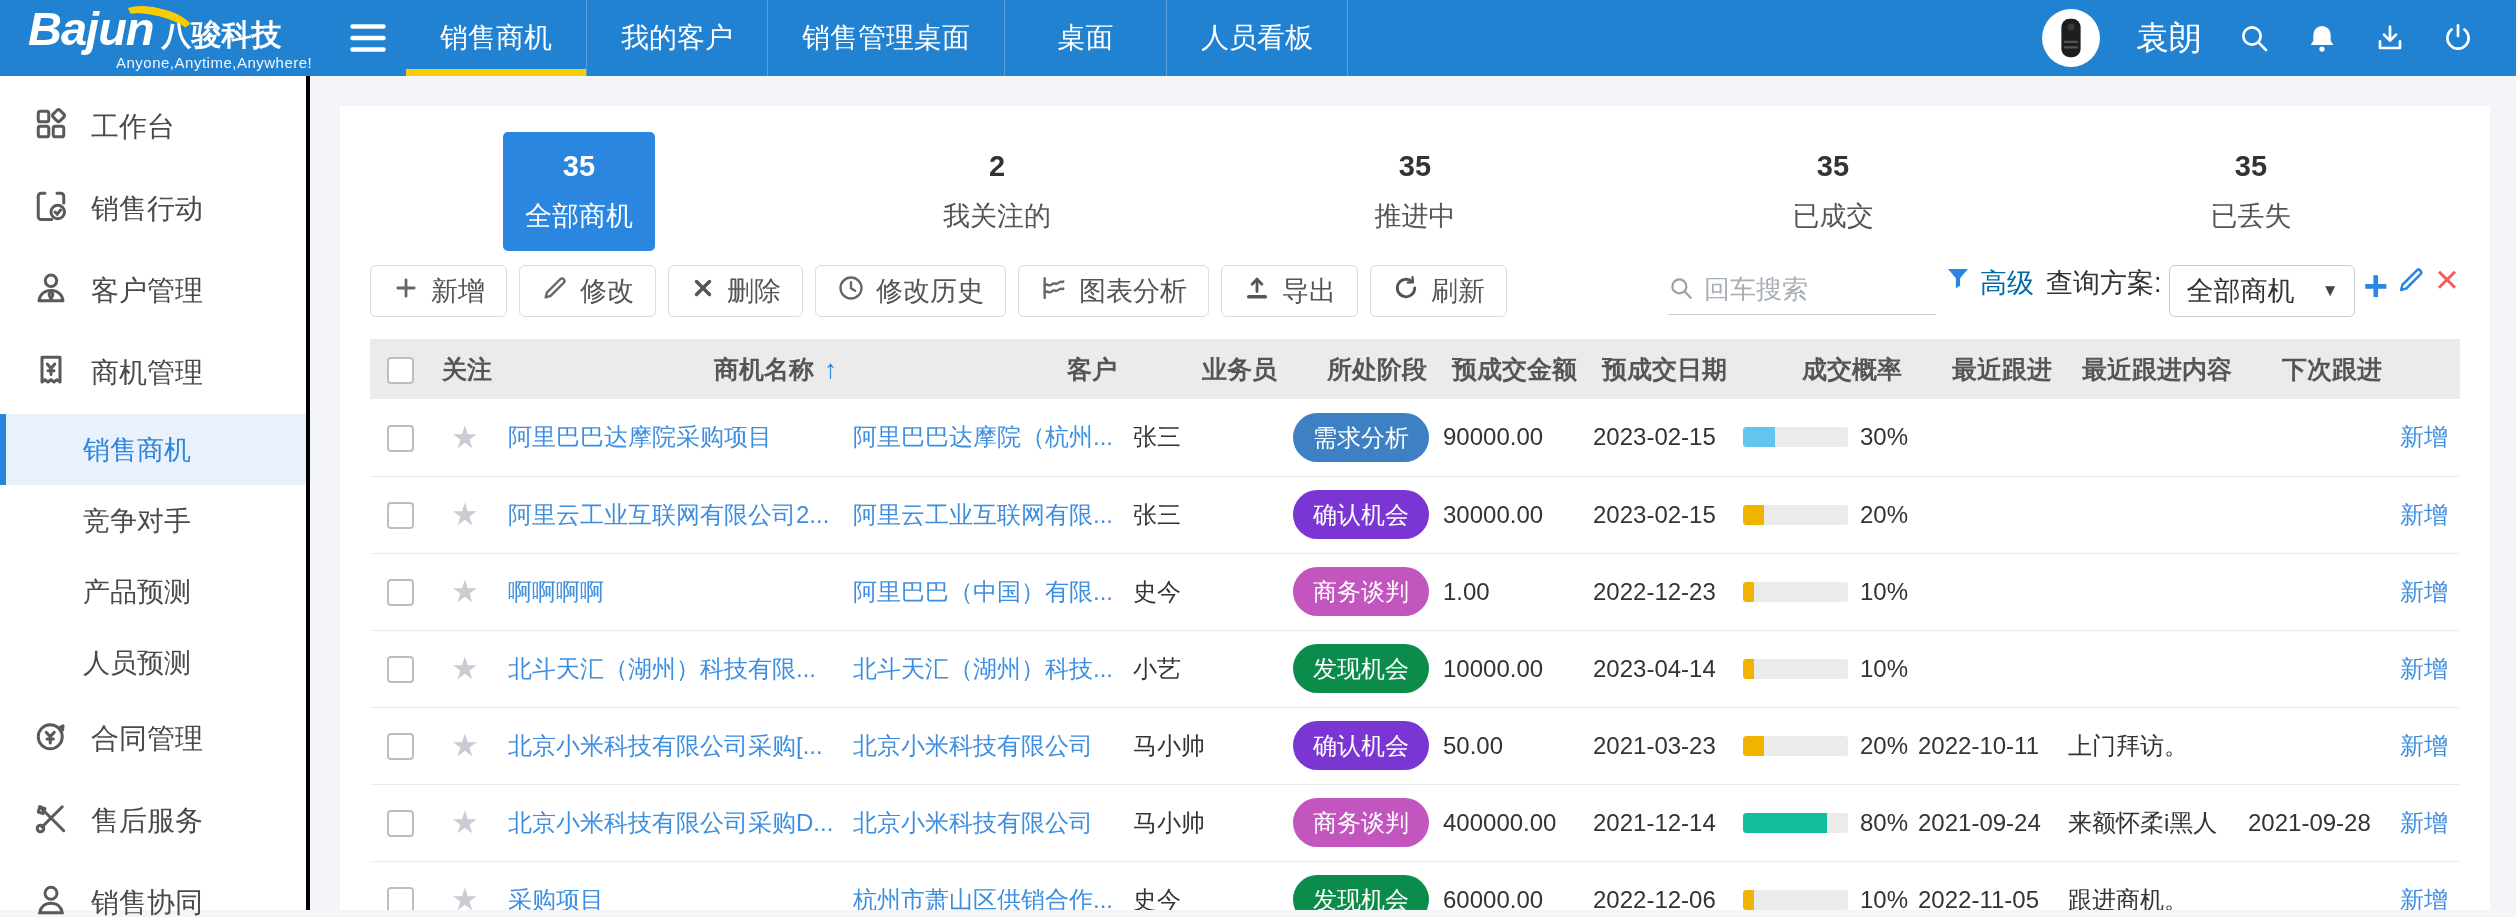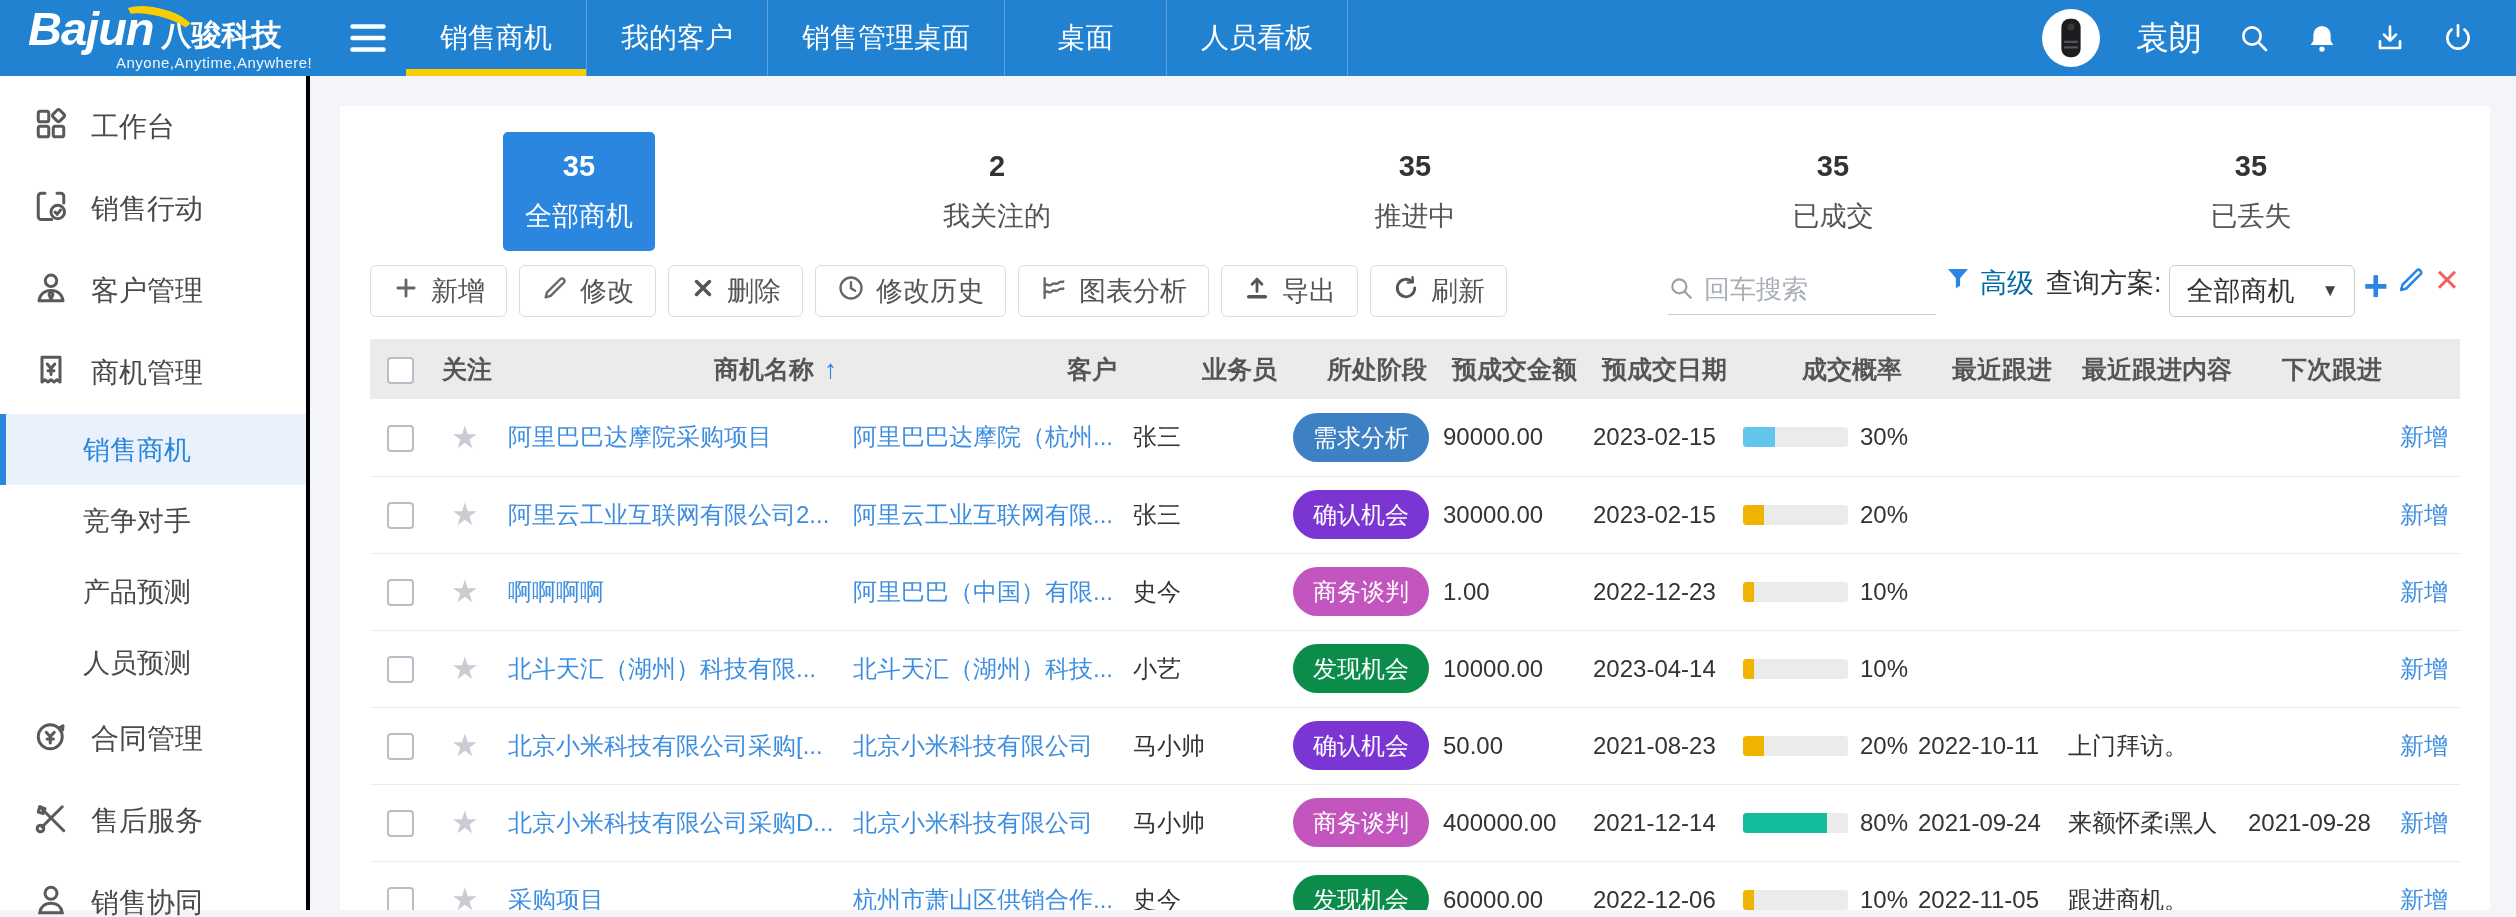--- a/index.html
+++ b/index.html
@@ -456,21 +456,21 @@
     <td class="td-action"><span class="link">新增</span></td>
   </tr>
             <tr>
     <td class="td-c"><span class="cb"></span></td>
     <td class="td-c"><span class="star">★</span></td>
     <td><span class="link">北京小米科技有限公司采购[...</span></td>
     <td><span class="link">北京小米科技有限公司</span></td>
     <td><span>马小帅</span></td>
     <td><span class="badge" style="background-color: rgb(122, 53, 210);">确认机会</span></td>
     <td><span>50.00</span></td>
-    <td><span>2021-08-23</span></td>
+    <td><span>2021-03-23</span></td>
     <td>
       <span class="prog">
                   <span class="track">
                     <span class="fill" style="width: 20%; background-color: rgb(240, 180, 0);"></span>
                   </span>
                   <span class="pct">20%</span>
                 </span>
     </td>
     <td><span>2022-10-11</span></td>
     <td><span>上门拜访。</span></td>

